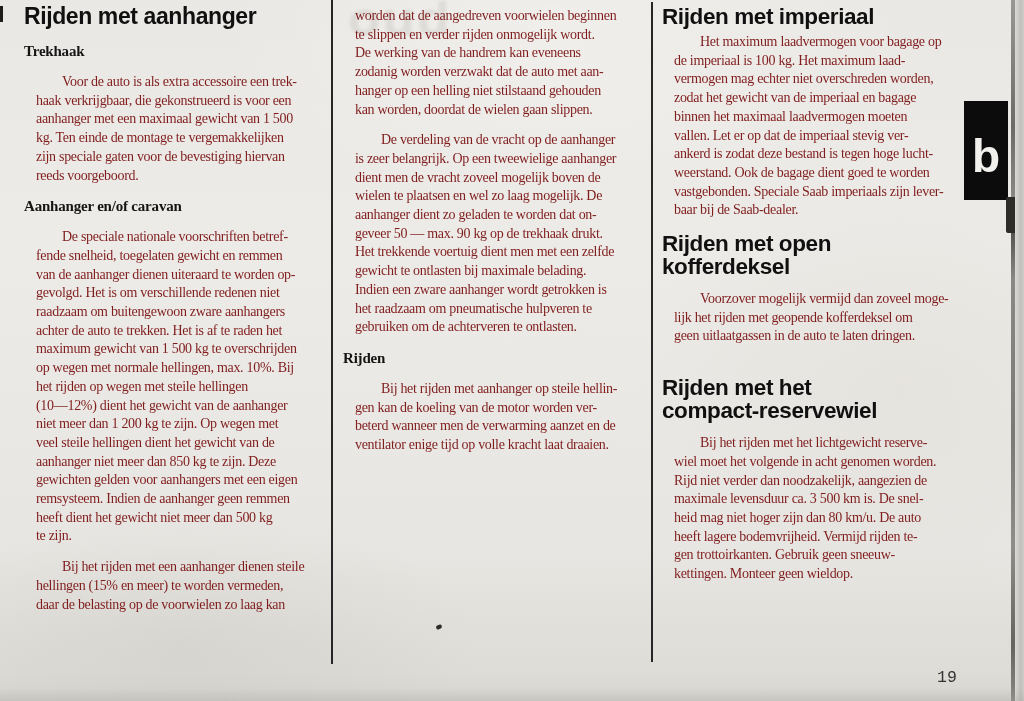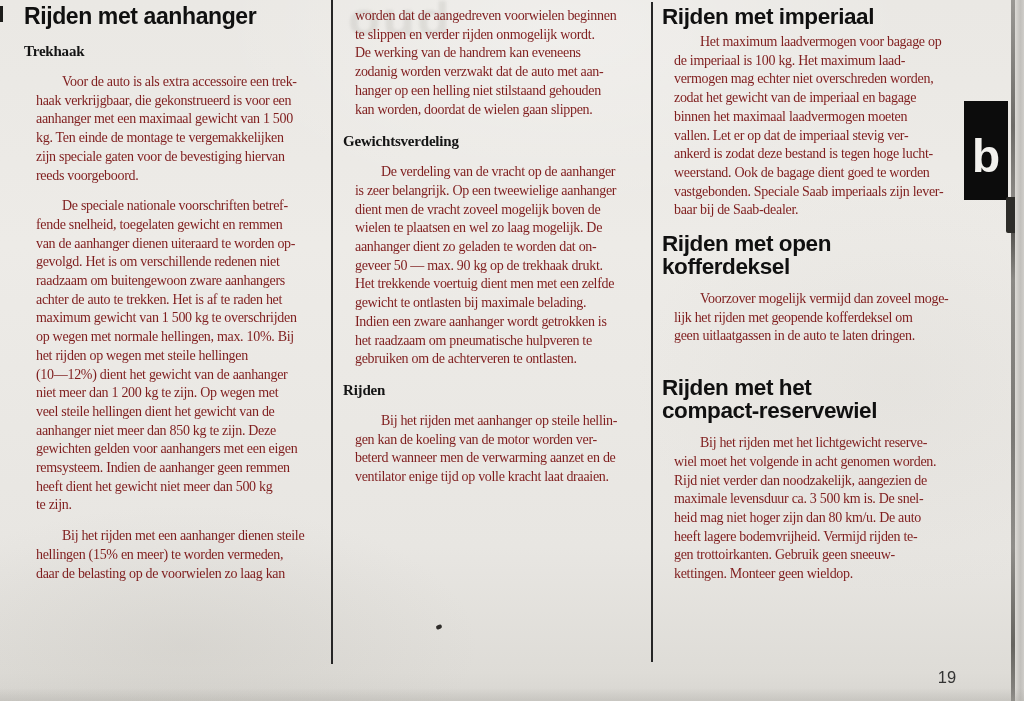--- a/index.html
+++ b/index.html
@@ -51,21 +51,21 @@
   .thumb-tab{
     position:absolute;left:964px;top:101px;width:44px;height:99px;
     background:#0c0c0c;display:flex;align-items:center;justify-content:center;
   }
   .thumb-tab span{
     font-family:"Liberation Sans",sans-serif;font-weight:bold;
     font-size:46px;color:#f2f1ee;line-height:1;padding-top:10px;
   }
   .page-number{
     position:absolute;left:930px;top:668px;width:34px;text-align:center;
-    font-family:Liberation Sans, sans-serif;font-size:16.5px;color:#343434;
+    font-family:Liberation Mono, monospace;font-size:16.5px;color:#343434;
   }
   .edge-band{position:absolute;left:1015px;top:0;width:9px;height:701px;
     background:linear-gradient(90deg,#dcdad6,#c2c0bc 60%,#cfcdc9);}
   .edge-line{position:absolute;left:1011px;top:0;width:4px;height:701px;
     background:linear-gradient(180deg,#9a9894 0%,#6d6b67 18%,#8f8d89 30%,#55534f 33%,#8b8985 40%,#7b7975 62%,#8f8d89 78%,#66645f 92%,#8a8884 100%);}
   .edge-dark{position:absolute;left:1006px;top:197px;width:9px;height:36px;
     background:#2d2c29;border-radius:2px 0 0 2px;}
   .ghost-text{
     position:absolute;left:348px;top:-8px;
     font-family:"Liberation Sans",sans-serif;font-weight:bold;font-size:46px;
@@ -87,20 +87,21 @@
 
 <div class="column col-left">
   <h1 class="page-title">Rijden met aanhanger</h1>
   <h2 class="sub-heading mt-h2">Trekhaak</h2>
   <p class="body-text indent">Voor de auto is als extra accessoire een trek-
 haak verkrijgbaar, die gekonstrueerd is voor een
 aanhanger met een maximaal gewicht van 1 500
 kg. Ten einde de montage te vergemakkelijken
 zijn speciale gaten voor de bevestiging hiervan
 reeds voorgeboord.</p>
+  <h2 class="sub-heading mt-h2">Aanhanger en/of caravan</h2>
   <p class="body-text indent">De speciale nationale voorschriften betref-
 fende snelheid, toegelaten gewicht en remmen
 van de aanhanger dienen uiteraard te worden op-
 gevolgd. Het is om verschillende redenen niet
 raadzaam om buitengewoon zware aanhangers
 achter de auto te trekken. Het is af te raden het
 maximum gewicht van 1 500 kg te overschrijden
 op wegen met normale hellingen, max. 10%. Bij
 het rijden op wegen met steile hellingen
 (10—12%) dient het gewicht van de aanhanger
@@ -118,21 +119,20 @@
 
 <div class="divider divider-1"></div>
 
 <div class="column col-mid">
   <p class="body-text mt-p7">worden dat de aangedreven voorwielen beginnen
 te slippen en verder rijden onmogelijk wordt.
 De werking van de handrem kan eveneens
 zodanig worden verzwakt dat de auto met aan-
 hanger op een helling niet stilstaand gehouden
 kan worden, doordat de wielen gaan slippen.</p>
-  <h2 class="sub-heading mt-h2b">Gewichtsverdeling</h2>
   <p class="body-text indent">De verdeling van de vracht op de aanhanger
 is zeer belangrijk. Op een tweewielige aanhanger
 dient men de vracht zoveel mogelijk boven de
 wielen te plaatsen en wel zo laag mogelijk. De
 aanhanger dient zo geladen te worden dat on-
 geveer 50 — max. 90 kg op de trekhaak drukt.
 Het trekkende voertuig dient men met een zelfde
 gewicht te ontlasten bij maximale belading.
 Indien een zware aanhanger wordt getrokken is
 het raadzaam om pneumatische hulpveren te

